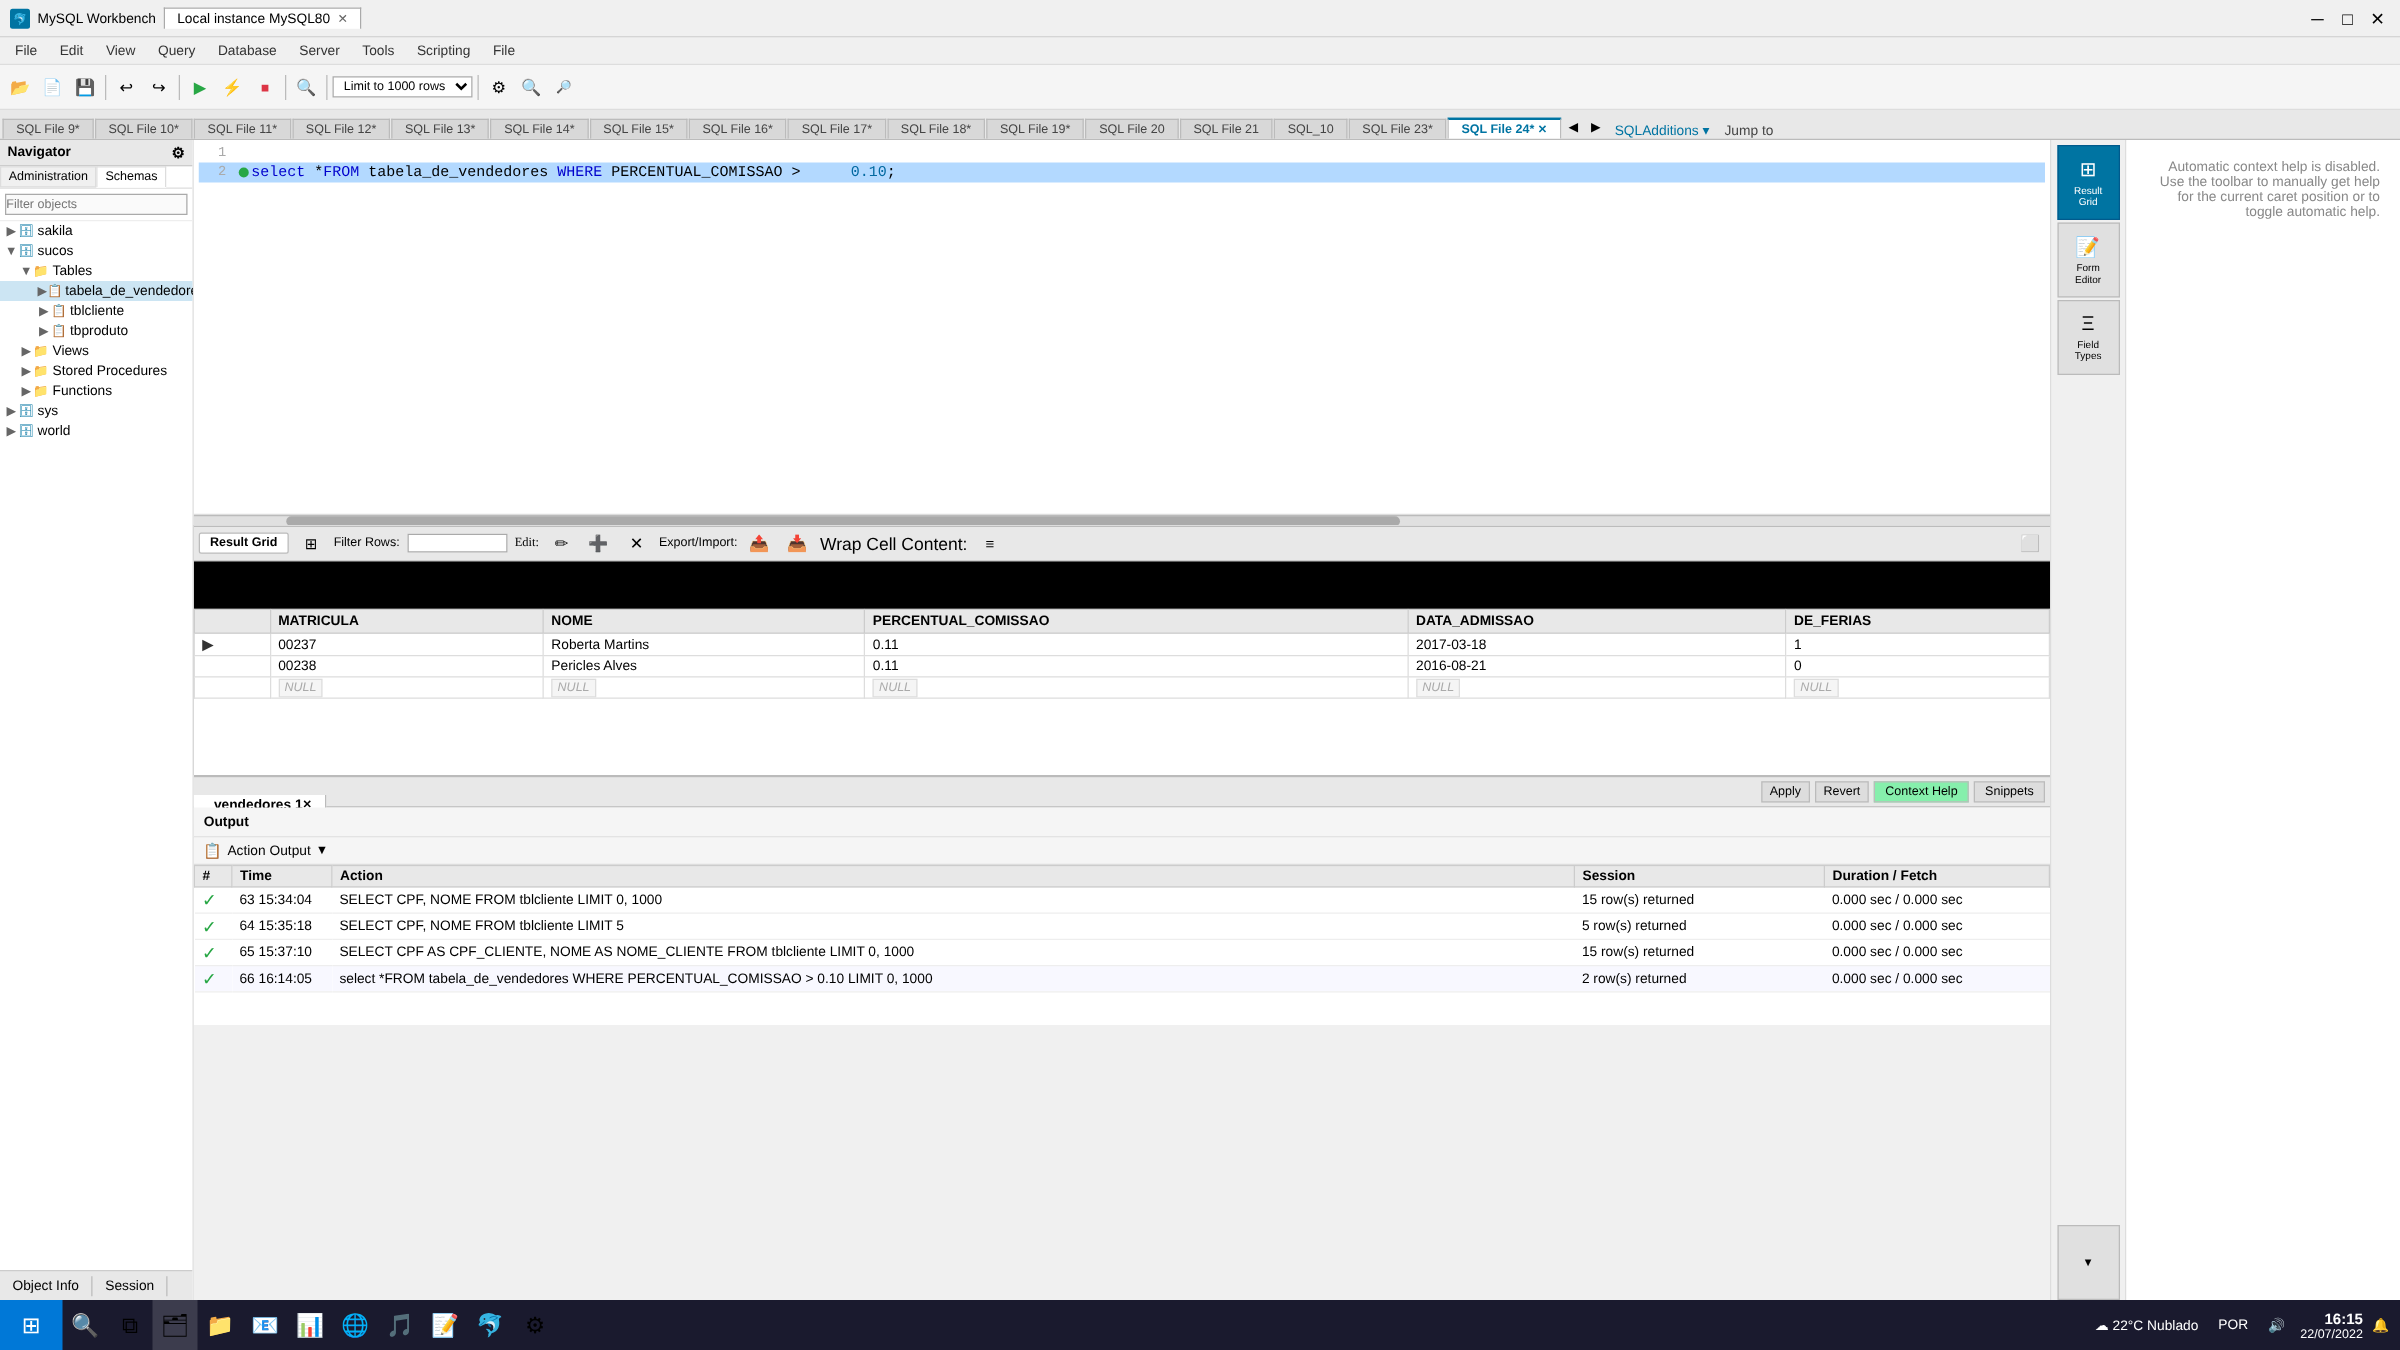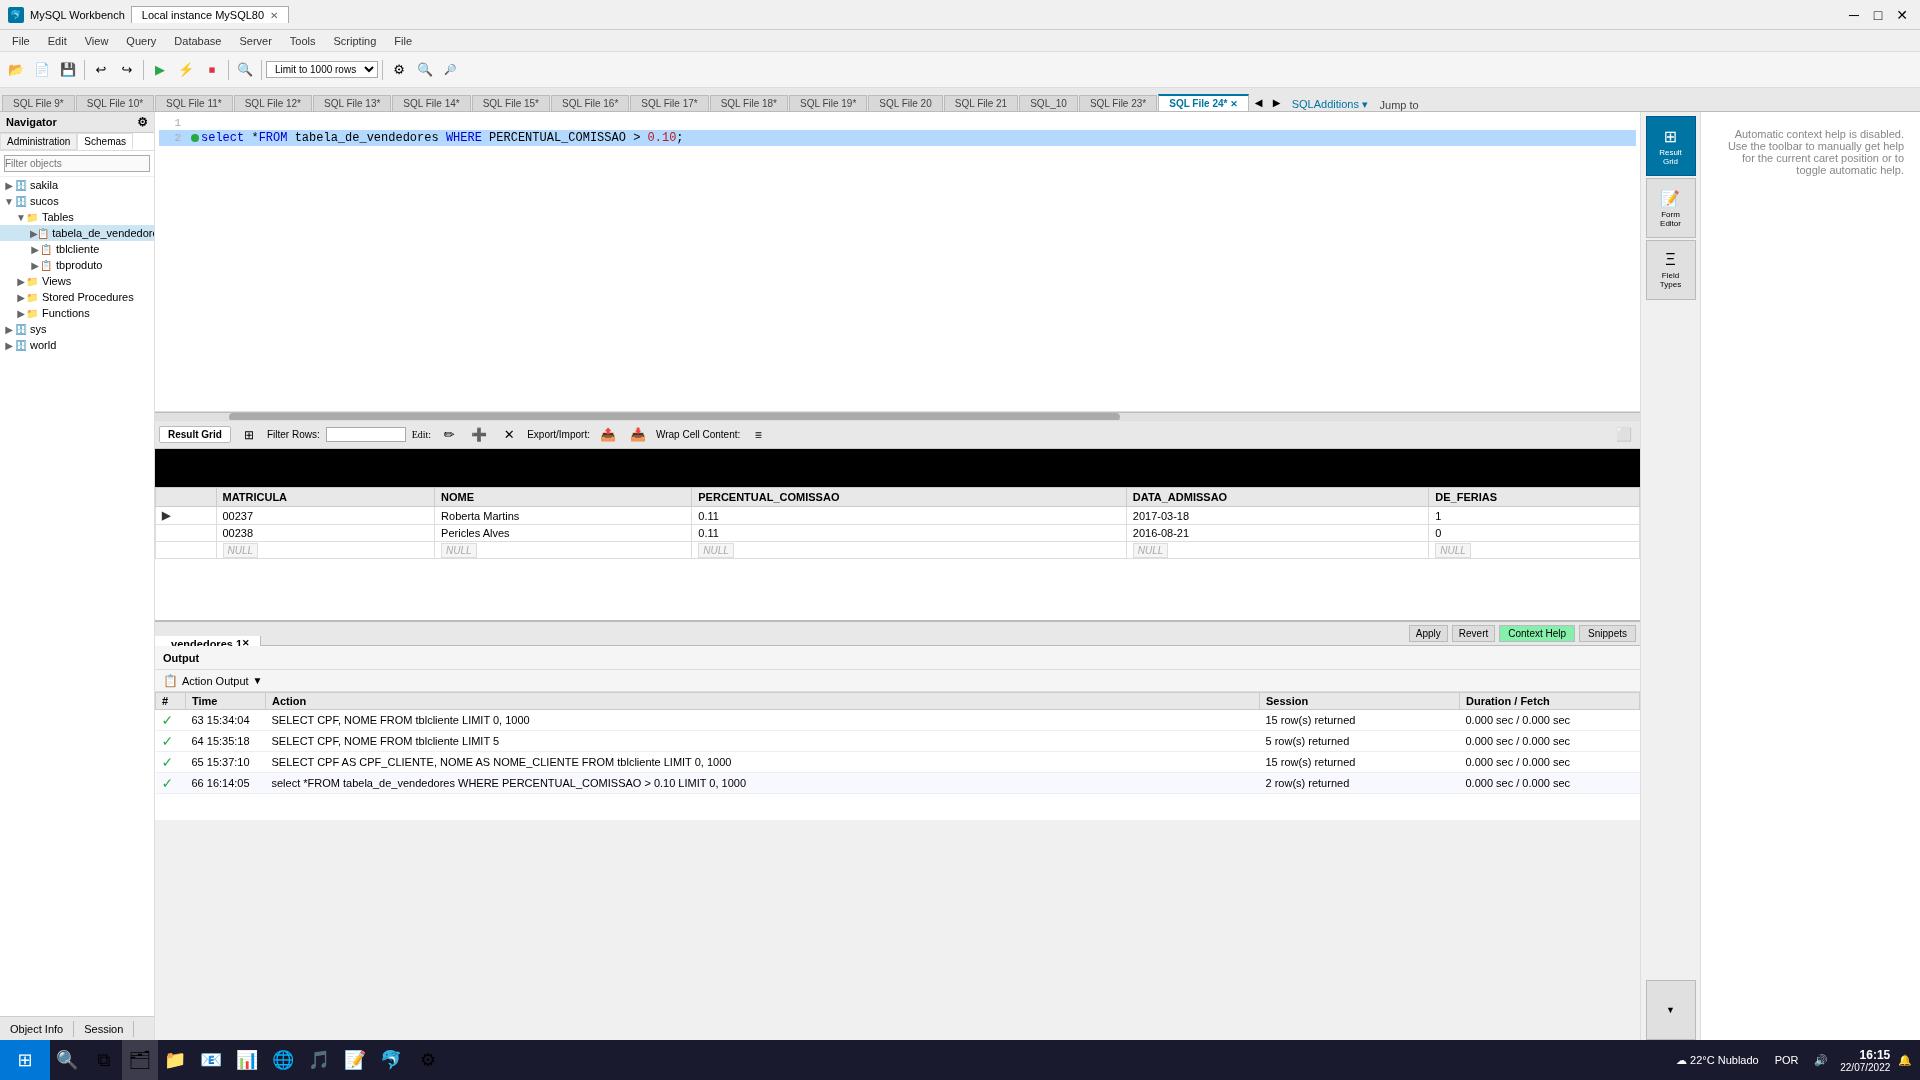--- a/index.html
+++ b/index.html
@@ -294,21 +294,21 @@
         <span class="line-number">1</span>
         <span class="line-dot"></span>
         <span class="sql-code"></span>
       </div>
       <div class="sql-line" style="background:#b3d9ff;">
         <span class="line-number">2</span>
         <span class="line-dot">
             <span class="dot-green"></span>
           </span>
         <span class="sql-code">
-          <span style="color:#0000cc;">select </span><span>*</span><span style="color:#0000cc;">FROM </span><span>tabela_de_vendedores </span><span style="color:#0000cc;">WHERE </span><span>PERCENTUAL_COMISSAO </span><span>&gt; </span><span style="color:#b91c1c;">0.10</span><span>;</span>
+          <span style="color:#0000cc;">select </span><span>*</span><span style="color:#0000cc;">FROM </span><span>tabela_de_vendedores </span><span style="color:#0000cc;">WHERE </span><span>PERCENTUAL_COMISSAO </span><span>&gt; </span><span style="color:#0369a1;margin-left:33px;">0.10</span><span>;</span>
         </span>
       </div>
     </div>
 
     <div id="scroll-indicator">
       <div class="scroll-thumb"></div>
     </div>
 
     <div id="result-area" style="flex: 0 0 auto; height: 200px; display:flex; flex-direction:column; background:#000000; border-top:1px solid #ddd;gap:38px;">
       <div id="result-toolbar" style="background:#e8e8e8; padding:2px 4px; display:flex; align-items:center; gap:6px; border-bottom:1px solid #ccc; height:28px;">
@@ -316,21 +316,21 @@
         <button class="toolbar-btn" style="font-size:12px;">⊞</button>
         <span style="font-size:10px;">Filter Rows:</span>
         <input type="text" style="width: 80px; padding: 1px 4px; border: 1px solid rgb(170, 170, 170); font-size: 10px;">
         <span style="font-size:10px;font-family:Liberation Serif, serif;">Edit:</span>
         <button class="toolbar-btn">✏</button>
         <button class="toolbar-btn">➕</button>
         <button class="toolbar-btn">✕</button>
         <span style="font-size:10px;">Export/Import:</span>
         <button class="toolbar-btn">📤</button>
         <button class="toolbar-btn">📥</button>
-        <span style="font-size:10px;">Wrap Cell Content:</span>
+        <span style="font-size:14px;">Wrap Cell Content:</span>
         <button class="toolbar-btn" style="font-size:12px;">≡</button>
         <div style="flex:1;"></div>
         <button class="toolbar-btn">⬜</button>
       </div>
       <div id="result-grid-container" style="overflow:auto; background:white; flex:1;">
         <table class="result-table">
           <thead>
             <tr>
               <th></th>
               <th>MATRICULA</th>

